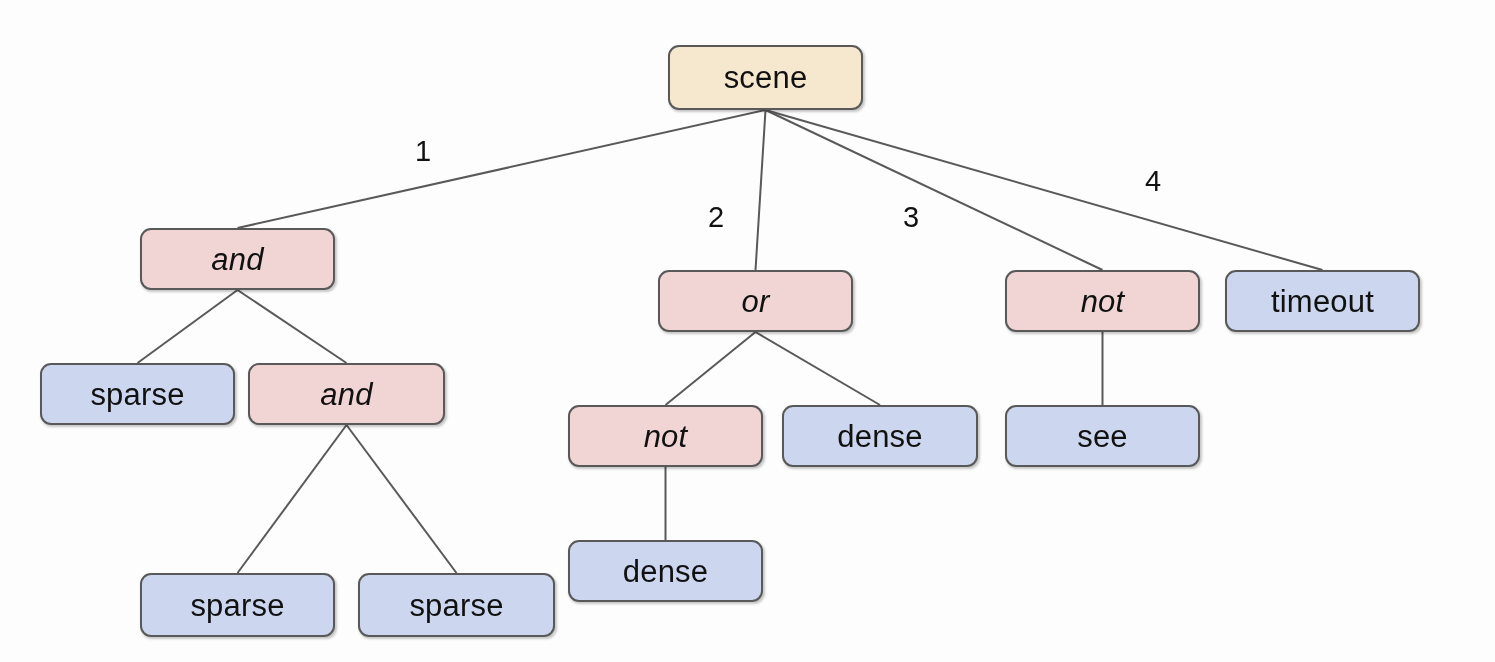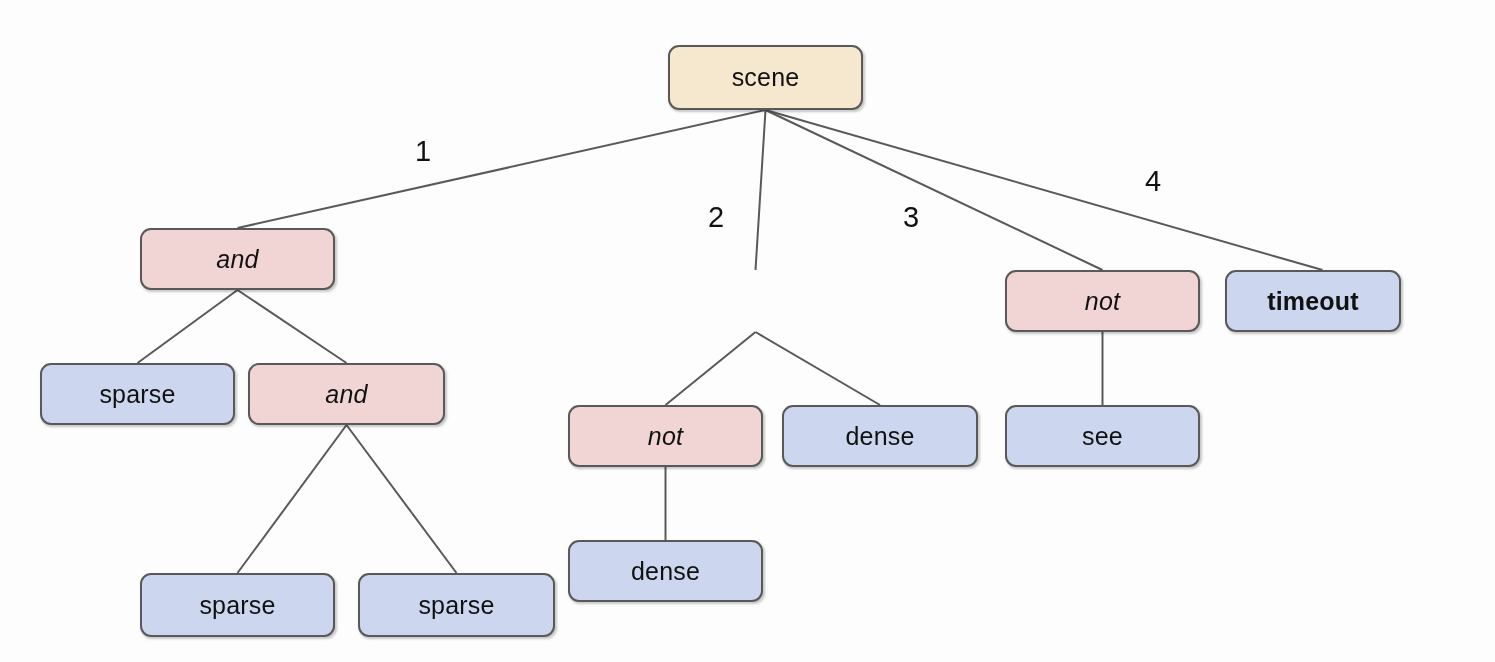--- a/index.html
+++ b/index.html
@@ -25,21 +25,21 @@
   }
   .node {
     position: absolute;
     box-sizing: border-box;
     border: 2px solid #595959;
     border-radius: 11px;
     display: flex;
     align-items: center;
     justify-content: center;
     color: #111111;
-    font-size: 25px;
+    font-size: 31px;
     line-height: 1;
     letter-spacing: 0.2px;
     box-shadow: 1.5px 2px 2.5px rgba(0,0,0,0.22);
   }
   .node-op    { background: #f0d5d4; font-style: italic; }
   .node-leaf  { background: #ccd7ef; }
   .node-root  { background: #f6e7cf; }
   .edge-label {
     position: absolute;
     color: #111111;
@@ -69,24 +69,27 @@
 <div class="edge-label" style="left: 415px; top: 137px;">1</div>
     <div class="edge-label" style="left: 708px; top: 203px;">2</div>
     <div class="edge-label" style="left: 903px; top: 203px;">3</div>
     <div class="edge-label" style="left: 1145px; top: 167px;">4</div>
     <div class="node node-root" style="left: 668px; top: 45px; width: 195px; height: 65px;">
       <span>scene</span>
     </div>
     <div class="node node-op" style="left: 140px; top: 228px; width: 195px; height: 62px;">
       <span>and</span>
     </div>
+    <div class="node node-op" style="left: 658px; top: 270px; width: 195px; height: 62px;">
+      <span>or</span>
+    </div>
     <div class="node node-op" style="left: 1005px; top: 270px; width: 195px; height: 62px;">
       <span>not</span>
     </div>
-    <div class="node node-leaf" style="left: 1225px; top: 270px; width: 176px; height: 62px; font-weight: bold;">
+    <div class="node node-leaf" style="left: 1225px; top: 270px; width: 195px; height: 62px;">
       <span>timeout</span>
     </div>
     <div class="node node-leaf" style="left: 40px; top: 363px; width: 195px; height: 62px;">
       <span>sparse</span>
     </div>
     <div class="node node-op" style="left: 248px; top: 363px; width: 197px; height: 62px;">
       <span>and</span>
     </div>
     <div class="node node-op" style="left: 568px; top: 405px; width: 195px; height: 62px;">
       <span>not</span>

